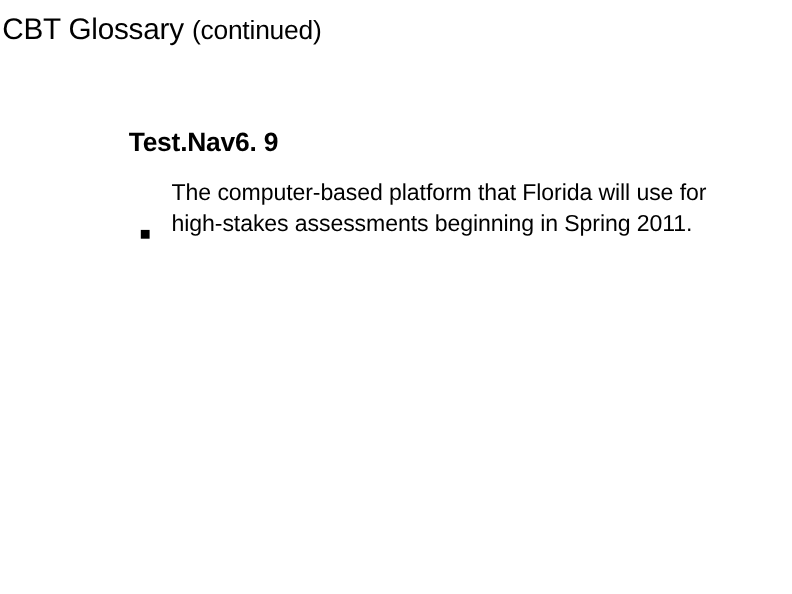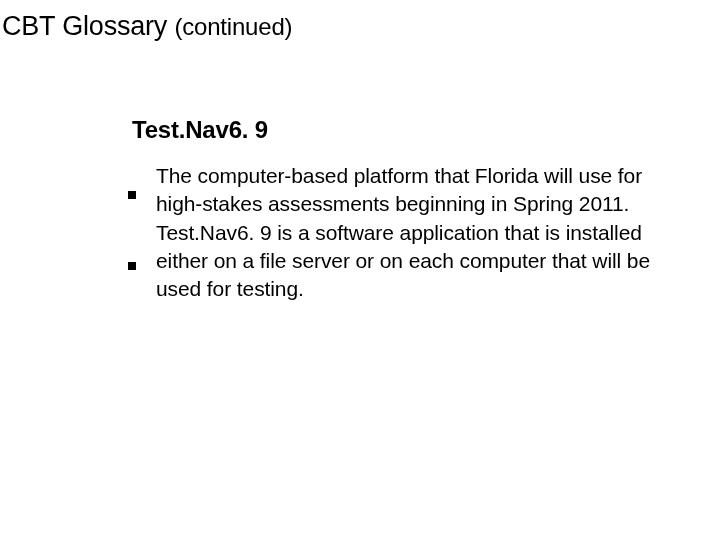--- a/index.html
+++ b/index.html
@@ -33,31 +33,30 @@
     font-weight: 400;
     font-size: 24px;
   }
   .subheading {
     position: absolute;
     top: 116px;
     left: 117px;
     font-size: 24px;
     font-weight: 700;
     letter-spacing: -0.2px;
-    margin-left: 15px;
   }
   .bullets {
     position: absolute;
     top: 162px;
     left: 128px;
     right: 40px;
   }
   .bullet-row {
     display: flex;
-    align-items: center;
+    align-items: flex-end;
     margin-bottom: 2px;
   }
   .bullet-mark {
     flex: 0 0 auto;
     width: 8px;
     height: 8px;
     background: #000000;
     margin-top: 10px;
     margin-right: 20px;
   }
@@ -80,21 +79,17 @@
 
   <div class="subheading">Test.Nav6. 9</div>
 
   <div class="bullets">
 
     <div class="bullet-row">
       <div class="bullet-mark"></div>
       <div class="bullet-text">The computer-based platform that Florida will use for high-stakes assessments beginning in Spring 2011.</div>
     </div>
 
-    <div class="bullet-row">
-      <div class="bullet-mark"></div>
-      <div class="bullet-text">Test.Nav6. 9 is a software application that is installed either on a file server or on each computer that will be used for testing.</div>
-    </div>
 
 
   </div>
 
 </div>
 
 </body></html>

